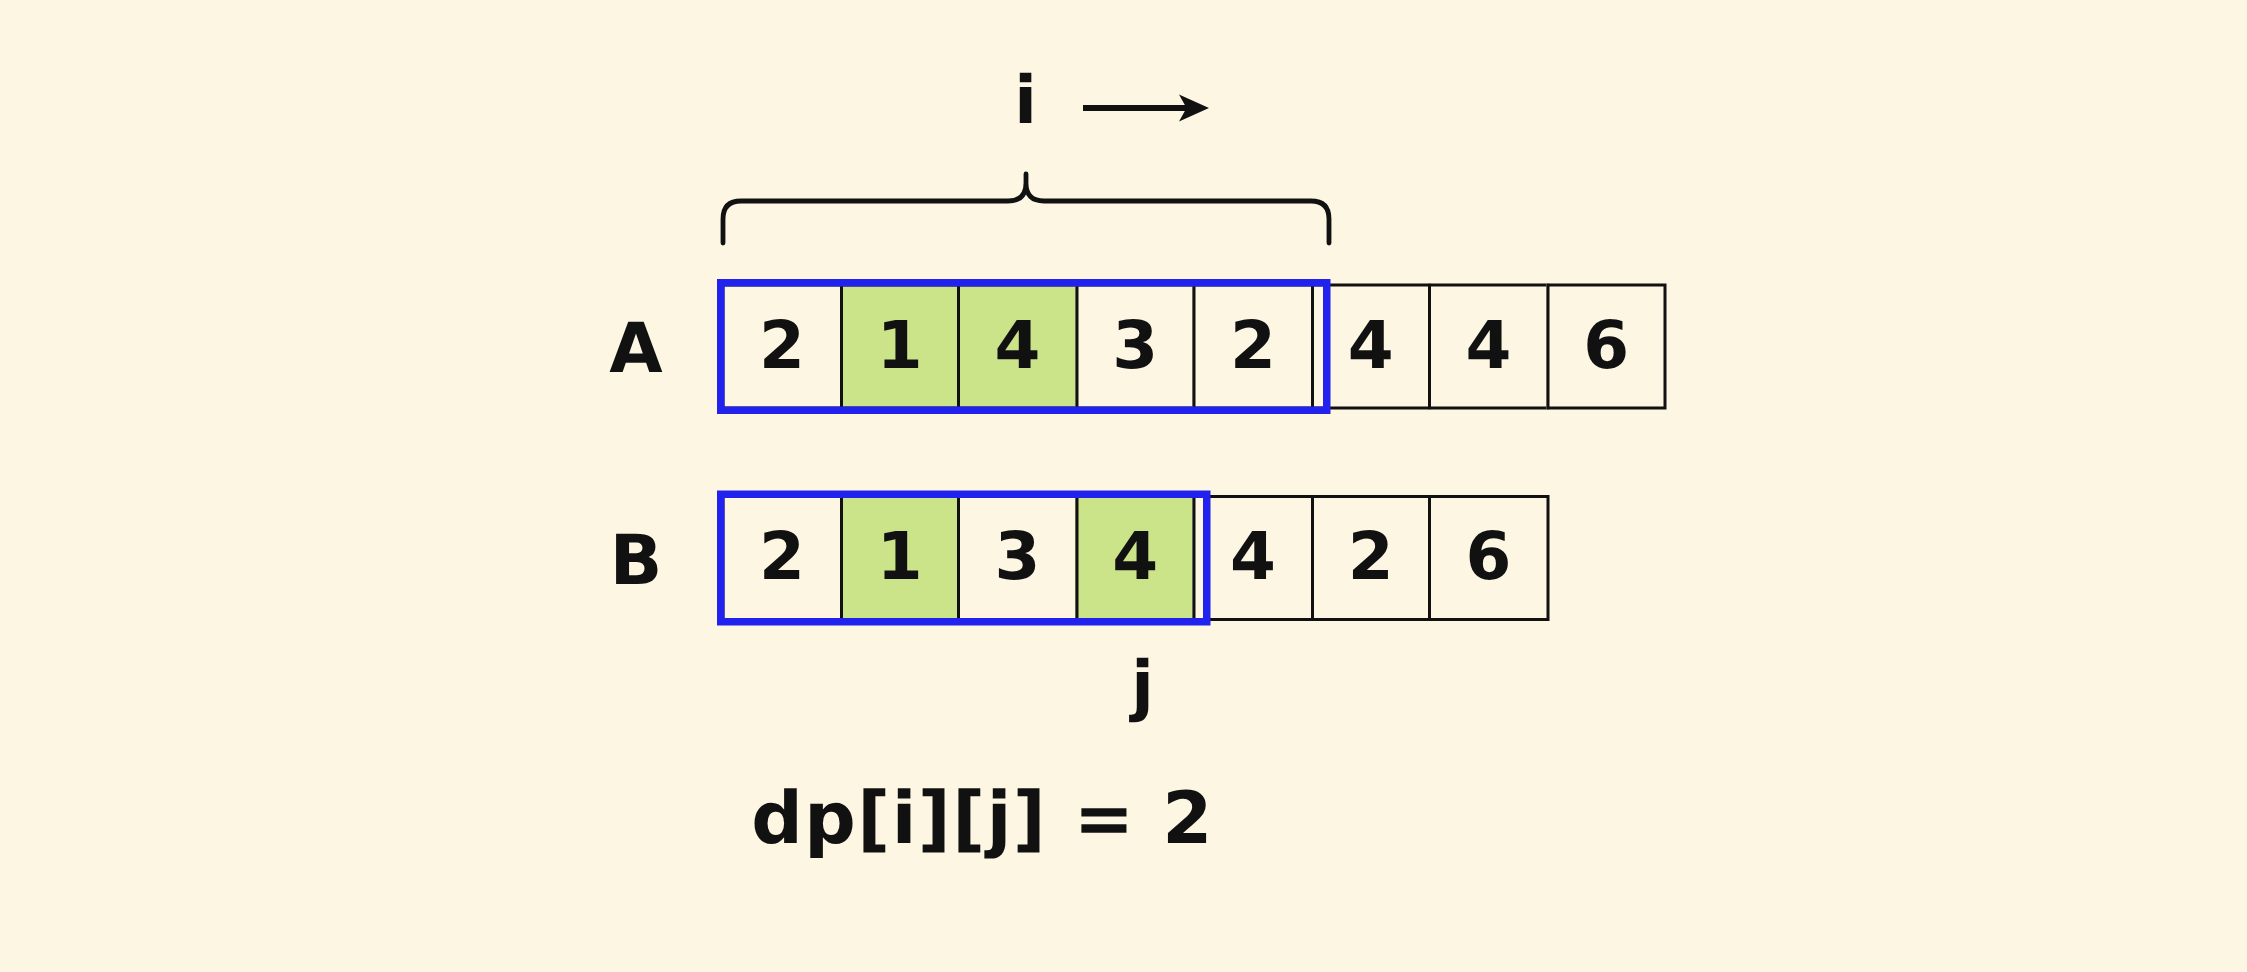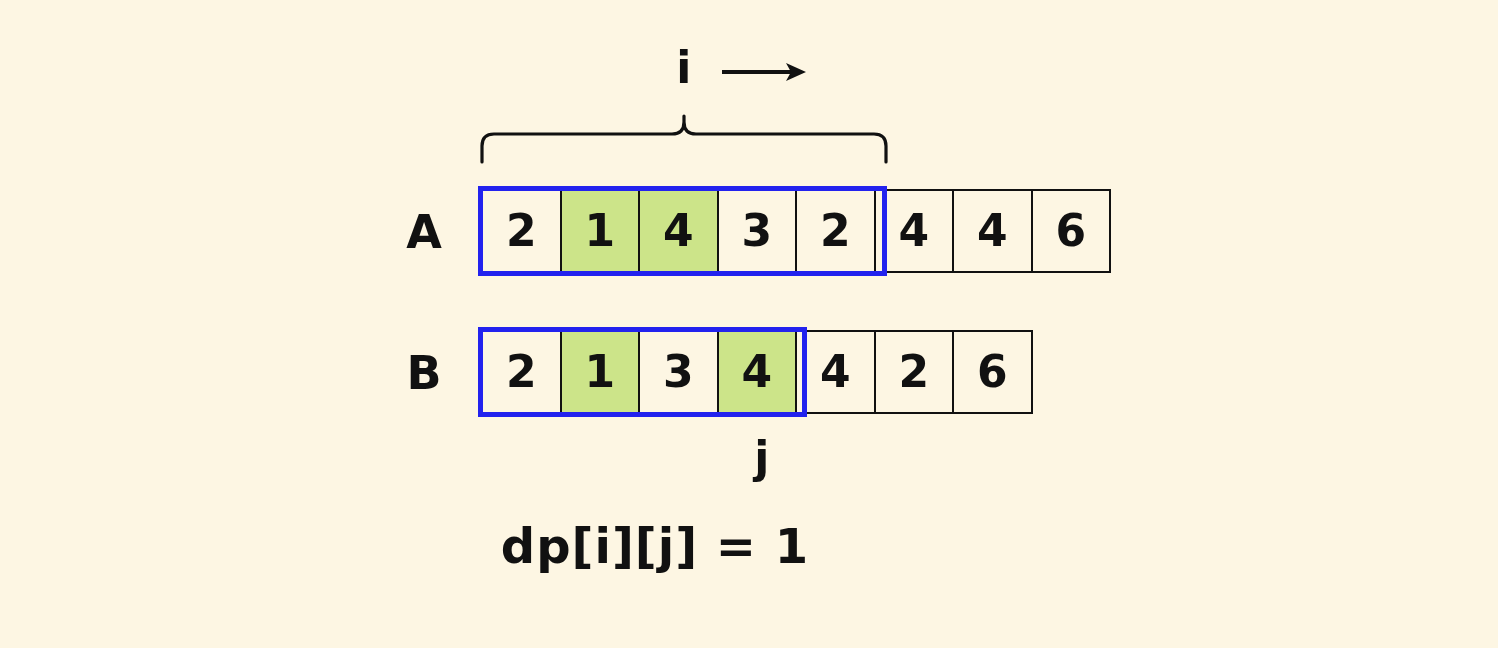--- a/index.html
+++ b/index.html
@@ -216,15 +216,15 @@
       </div>
     <div class="cell">
         <span>6</span>
       </div>
   </div>
 
   <div class="prefix-box" id="prefix-box-B"></div>
 
   <div class="idx-label" id="j-label">j</div>
 
-  <div id="dp-formula">dp[i][j] = 1</div>
+  <div id="dp-formula">dp[i][j] = 2</div>
 
 </div>
 
 </body></html>

